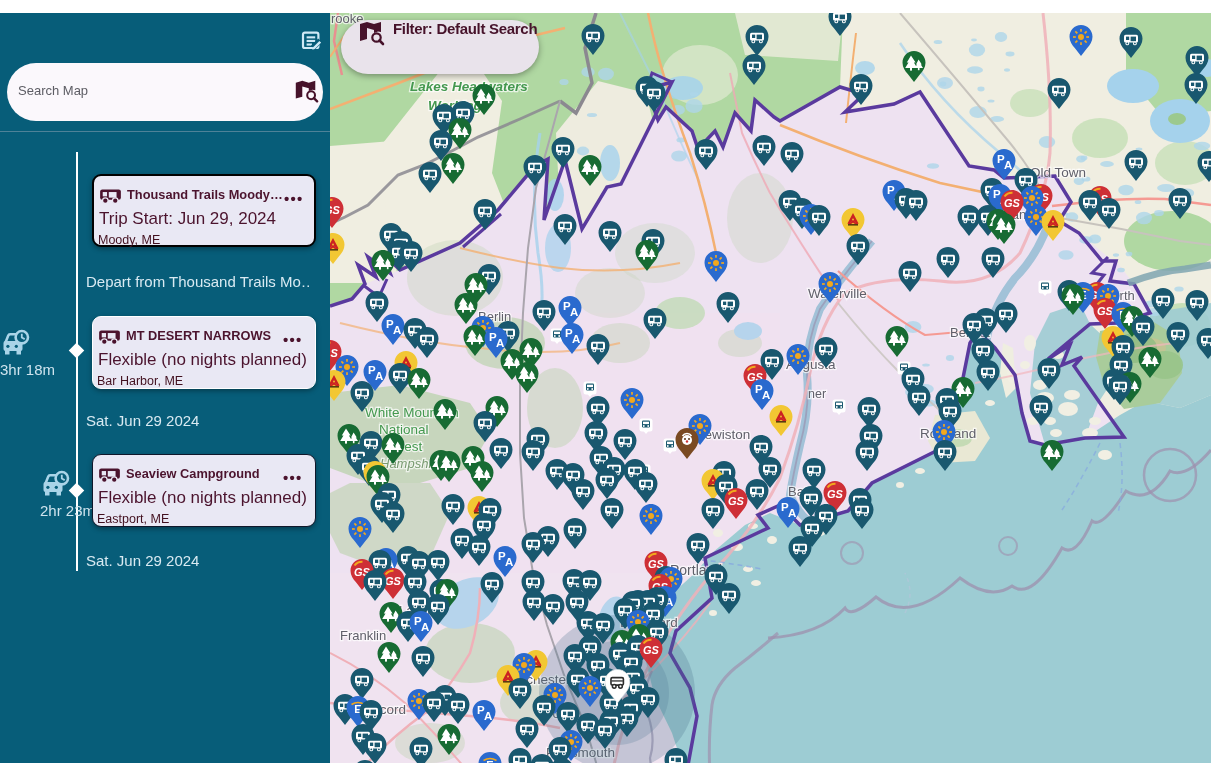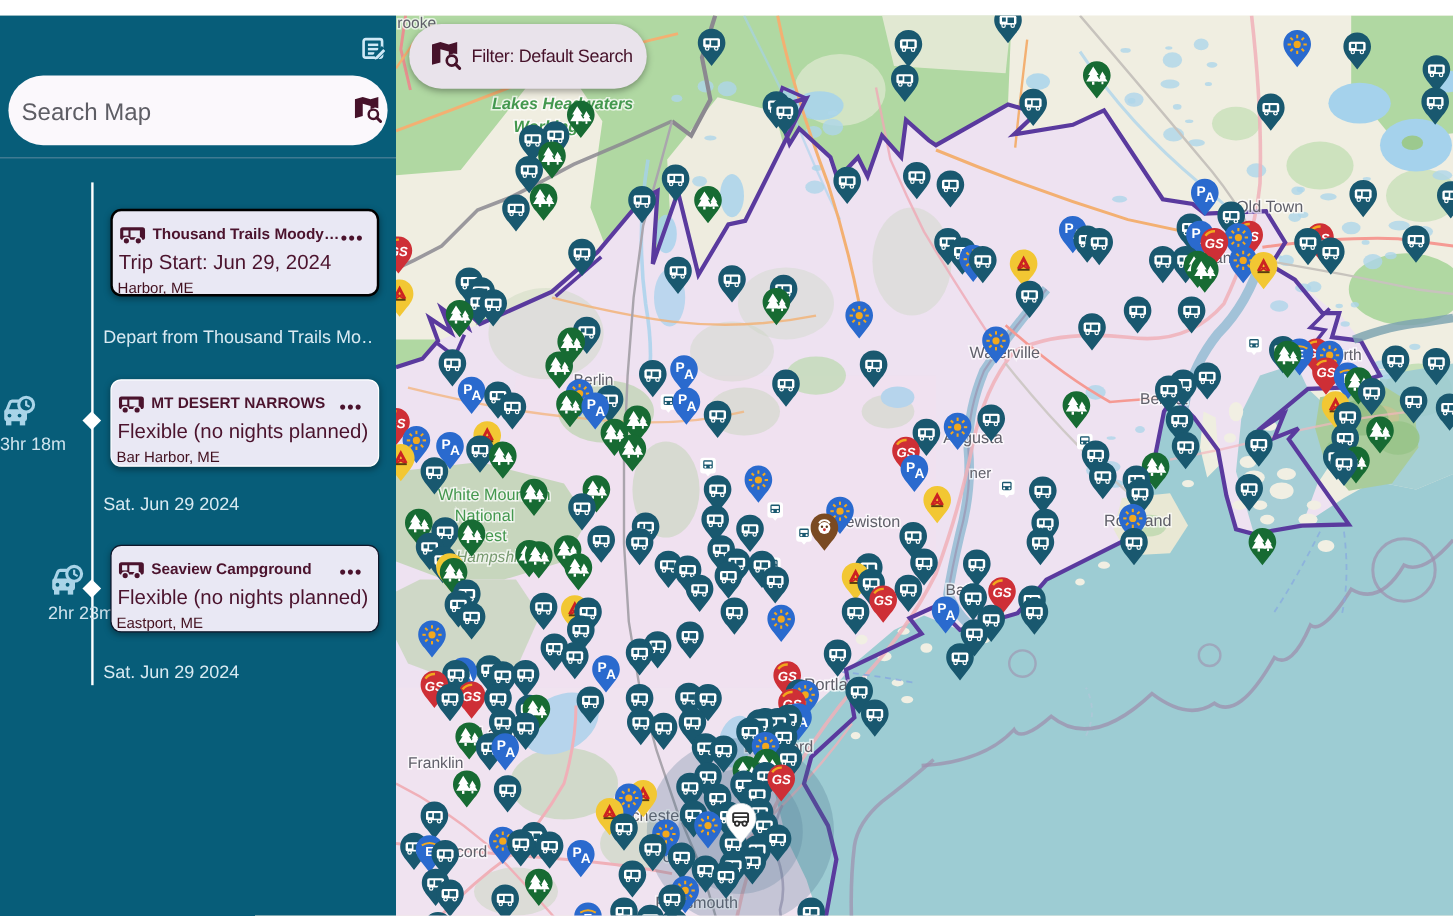--- a/index.html
+++ b/index.html
@@ -1,19 +1,19 @@
 <!DOCTYPE html>
 <html><head>
 <meta charset="utf-8">
 <style>
   html,body{margin:0;padding:0;}
   body{width:1211px;height:763px;overflow:hidden;font-family:"Liberation Sans",sans-serif;}
   #app{position:relative;width:1211px;height:763px;background:#efede0;margin-top:13px;}
   #mapsvg{position:absolute;left:330px;top:0;}
-  #filterpill{position:absolute;left:341px;top:7px;height:54px;width:198px;background:#e9e3eb;border-radius:27px;box-shadow:0 2px 6px rgba(0,0,0,.35);display:flex;align-items:center;z-index:5;}
+  #filterpill{position:absolute;left:341px;top:7px;height:54px;width:198px;background:#e9e3eb;border-radius:27px;box-shadow:0 2px 6px rgba(0,0,0,.35);display:flex;align-items:flex-start;z-index:5;font-weight:bold;}
   #filterpill .txt{color:#46122a;font-size:15px;margin-left:8px;letter-spacing:-.3px;white-space:nowrap;}
   #sidebar{position:absolute;left:0;top:0;width:330px;height:763px;background:#075d79;z-index:10;}
   #sbtitle{position:absolute;left:0;top:10px;width:330px;text-align:center;color:#fff;font-size:19px;font-weight:bold;letter-spacing:.2px;}
   #editicon{position:absolute;left:301px;top:17px;}
   #searchbox{position:absolute;left:7px;top:50px;width:316px;height:58px;background:#fbf8fc;border-radius:29px;}
   #mapsearchicon{position:absolute;left:293px;top:66px;}
   #divider{position:absolute;left:0;top:118px;width:330px;height:1px;background:#4e8298;}
   #vline{position:absolute;left:76px;top:139px;width:2px;height:419px;background:#fff;}
   .card{position:absolute;left:92px;width:224px;background:#e9e8f4;border-radius:9px;box-sizing:border-box;box-shadow:0 2px 5px rgba(0,0,0,.35);}
   .card .ttl{position:absolute;left:33px;top:11px;font-size:12.8px;font-weight:bold;color:#4b132d;white-space:nowrap;overflow:hidden;width:156px;}
@@ -652,42 +652,42 @@
       <svg width="20" height="21" viewBox="0 0 20 21">
         <rect x="2" y="2.6" width="15.4" height="15.4" rx="1.8" fill="none" stroke="#cfe9f6" stroke-width="2.2"></rect>
         <rect x="5.6" y="6.3" width="8.6" height="2.1" fill="#cfe9f6"></rect>
         <rect x="5.6" y="9.9" width="8.6" height="2.1" fill="#cfe9f6"></rect>
         <rect x="5.6" y="13.5" width="5.4" height="2.1" fill="#cfe9f6"></rect>
         <path d="M19.2 10.4 L12 17.6" stroke="#075d79" stroke-width="5.6"></path>
         <path d="M18.4 10.9 L12.1 17.2 L11.3 19.7 L13.8 18.9 L20.1 12.6 Z" fill="#cfe9f6"></path>
       </svg>
     </div>
     <div id="searchbox"></div>
-    <div class="ph" style="position:absolute;left:18px;top:70px;font-size:20px;color:#5d5d64;">Search Map</div>
+    <div class="ph" style="position:absolute;left:18px;top:70px;font-size:13px;color:#5d5d64;">Search Map</div>
     <div id="mapsearchicon">
       <svg width="26" height="26" viewBox="0 0 28 28">
         <path d="M3 4 L10 2 L10 19 L3 21 Z M10 2 L17 4 L17 10 L10 8 Z M17 4 L24 2 L24 12 L21 11.5 L17 13 Z" fill="#46122a"></path>
         <circle cx="19.5" cy="17.5" r="4.2" fill="none" stroke="#46122a" stroke-width="2.2"></circle>
         <path d="M22.5 20.5 L26 24" stroke="#46122a" stroke-width="2.6" stroke-linecap="round"></path>
       </svg>
     </div>
     <div id="divider"></div>
     <div id="vline"></div>
 
     <div id="card1" class="card">
       <svg class="rvic" width="23" height="19" viewBox="0 0 26 22">
         <rect x="1" y="4" width="24" height="12" rx="2.5" fill="#4b132d"></rect>
         <rect x="4" y="7" width="5" height="5" fill="#e9e8f4"></rect>
         <rect x="11" y="7" width="9" height="6.5" fill="#e9e8f4"></rect>
         <circle cx="7" cy="17" r="3.2" fill="#4b132d" stroke="#e9e8f4" stroke-width="1.4"></circle>
         <circle cx="18.5" cy="17" r="3.2" fill="#4b132d" stroke="#e9e8f4" stroke-width="1.4"></circle>
       </svg>
       <div class="ttl">Thousand Trails Moody…</div>
       <div class="sub">Trip Start: Jun 29, 2024</div>
-      <div class="loc">Harbor, ME</div>
+      <div class="loc">Moody, ME</div>
       <div class="dots">•••</div>
     </div>
     <div class="lighttxt" style="left:86px;top:260px;width:225px;white-space:nowrap;overflow:hidden;">Depart from Thousand Trails Mo…</div>
 
     <div class="leg" style="top:314px;">
       <svg width="30" height="28" viewBox="0 0 30 28">
         <path d="M5.5 15.5 L8.2 8.6 a2 2 0 0 1 1.9 -1.3 h7.2 a2 2 0 0 1 1.9 1.3 L20 11" fill="none" stroke="#a9d4e8" stroke-width="2.6"></path>
         <rect x="3.5" y="14" width="19" height="10" rx="2" fill="#a9d4e8"></rect>
         <path d="M9 13.2 l1.5-3.8 h5 l1.5 3.8 Z" fill="#075d79"></path>
         <rect x="5" y="23.5" width="4.5" height="4" fill="#a9d4e8"></rect>

